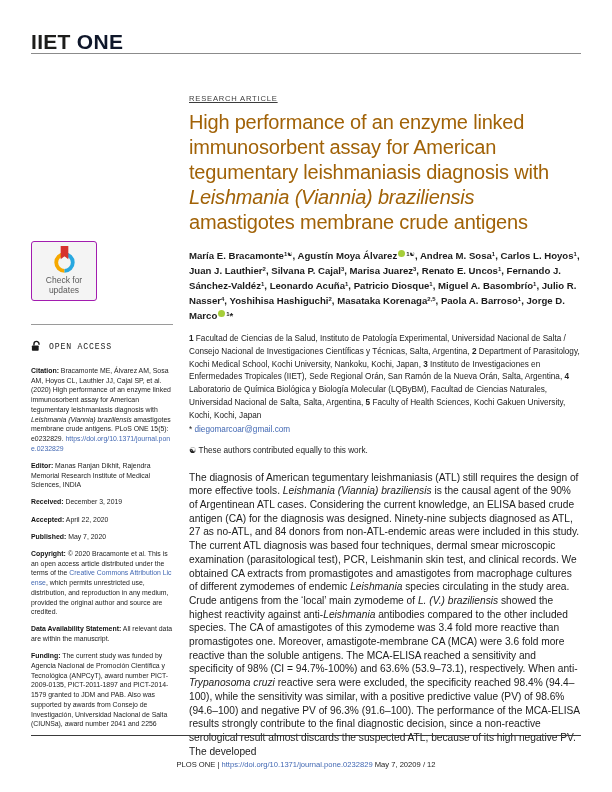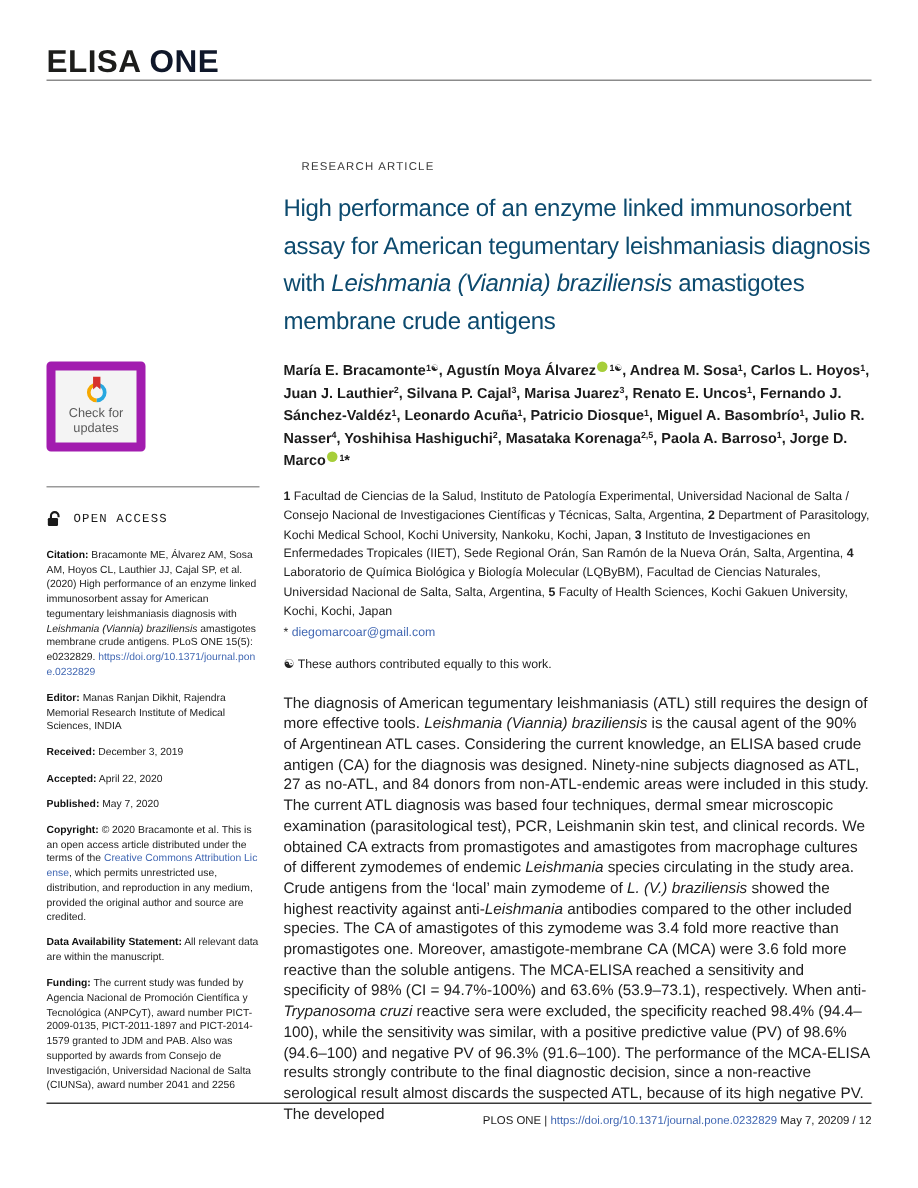--- a/index.html
+++ b/index.html
@@ -17,63 +17,63 @@
   .masthead{position:absolute;left:31px;top:30px;}
   .logo{font-size:21px;font-weight:bold;letter-spacing:0.3px;color:#1d1d1b;}
   .logo .accent{color:#0f172a;}
   .head-rule{position:absolute;left:31px;right:31px;top:53px;border:none;border-top:1.4px solid #8b8b8b;margin:0;}
   
   .columns{position:absolute;left:31px;right:31px;top:55px;display:flex;gap:16px;}
   .sidebar{width:142px;flex:0 0 142px;margin-top:186px;}
   .maincol{flex:1;min-width:0;margin-top:39px;}
   
   .check-updates{
-    width:66px;height:60px;border:6px solid #a21caf;border-radius:3px;
+    width:66px;height:60px;border:1px solid #a21caf;border-radius:3px;
     background:#f4f4f4;display:flex;flex-direction:column;align-items:center;
     justify-content:flex-end;padding:4px 0 5px 0;box-sizing:border-box;cursor:pointer;
   }
   .check-updates svg{margin-bottom:2px;}
   .cu-label{font-size:8.5px;line-height:9.5px;color:#5a5a5a;text-align:center;white-space:pre-line;}
   .side-sep{border:none;border-top:1px solid #9a9a9a;margin:23px 0 0 0;}
   .open-access{display:flex;align-items:center;gap:5px;margin-top:15px;font-family:Liberation Mono, monospace;}
   .oa-label{font-size:8.2px;letter-spacing:0.8px;color:#1a1a1a;}
   .side-entry{font-size:6.9px;line-height:9.7px;color:#222;margin:0 0 7.5px 0;}
   .side-entry b{color:#111;}
   .sidebar .first-entry{margin-top:14px;}
   
-  .kicker{font-size:7.6px;letter-spacing:0.8px;color:#3c3c3c;margin:12px;}
-  .title{font-size:16px;line-height:25px;font-weight:400;letter-spacing:-0.2px;color:#0c4a6e;margin:7px 0 0 0;}
+  .kicker{font-size:7.6px;letter-spacing:0.8px;color:#3c3c3c;margin:0;text-decoration:underline;}
+  .title{font-size:20px;line-height:25px;font-weight:400;letter-spacing:-0.2px;color:#a16207;margin:7px 0 0 0;}
   .authors{font-size:9.6px;line-height:13px;font-weight:bold;color:#1c1c1c;margin:14px 0 0 0;}
   .affiliations{font-size:8.2px;line-height:12.8px;color:#222;margin:9px 0 0 0;}
   .note{font-size:8.2px;line-height:12.5px;color:#222;margin:9px 0 0 0;}
   .note.corr{margin-top:1px;}
   .abstract-heading{font-size:17px;font-weight:400;color:#222;margin:23px 0 0 0;}
   .abstract-body{font-size:10.2px;line-height:13.7px;color:#212121;margin:13px 0 0 0;text-align:left;}
   
   .rs-i{font-style:italic;}
   .rs-b{font-weight:bold;}
   .rs-sup{font-size:0.62em;position:relative;top:-0.45em;}
   .rs-link{color:#4268b3;cursor:pointer;}
   .side-entry .rs-link{word-break:break-all;}
   .orcid-icon{
     display:inline-block;width:7px;height:7px;border-radius:50%;
     background:#a6ce39;margin:0 1px;position:relative;top:-2px;cursor:pointer;
   }
   
   .footer{position:absolute;left:31px;right:31px;top:735px;}
   .foot-rule{border:none;border-top:1.6px solid #3a3a3a;margin:0;}
-  .foot-row{display:flex;justify-content:flex-end;margin-top:6px;font-size:7.6px;color:#1a1a1a;}
+  .foot-row{display:flex;justify-content:center;margin-top:24px;font-size:7.6px;color:#1a1a1a;}
 </style>
 </head>
 <body>
 
 <div class="page">
 
   <div class="masthead">
-    <span class="logo"><span>ELISA</span> <span class="accent">ONE</span></span>
+    <span class="logo"><span>IIET</span> <span class="accent">ONE</span></span>
   </div>
   <hr class="head-rule">
 
   <div class="columns">
 
     <aside class="sidebar">
 
       <div class="check-updates">
         <svg width="27" height="33" viewBox="0 0 36 44">
           <path d="M18 13 A13 13 0 0 0 18 39" stroke="#f6a800" stroke-width="6" fill="none"></path>

